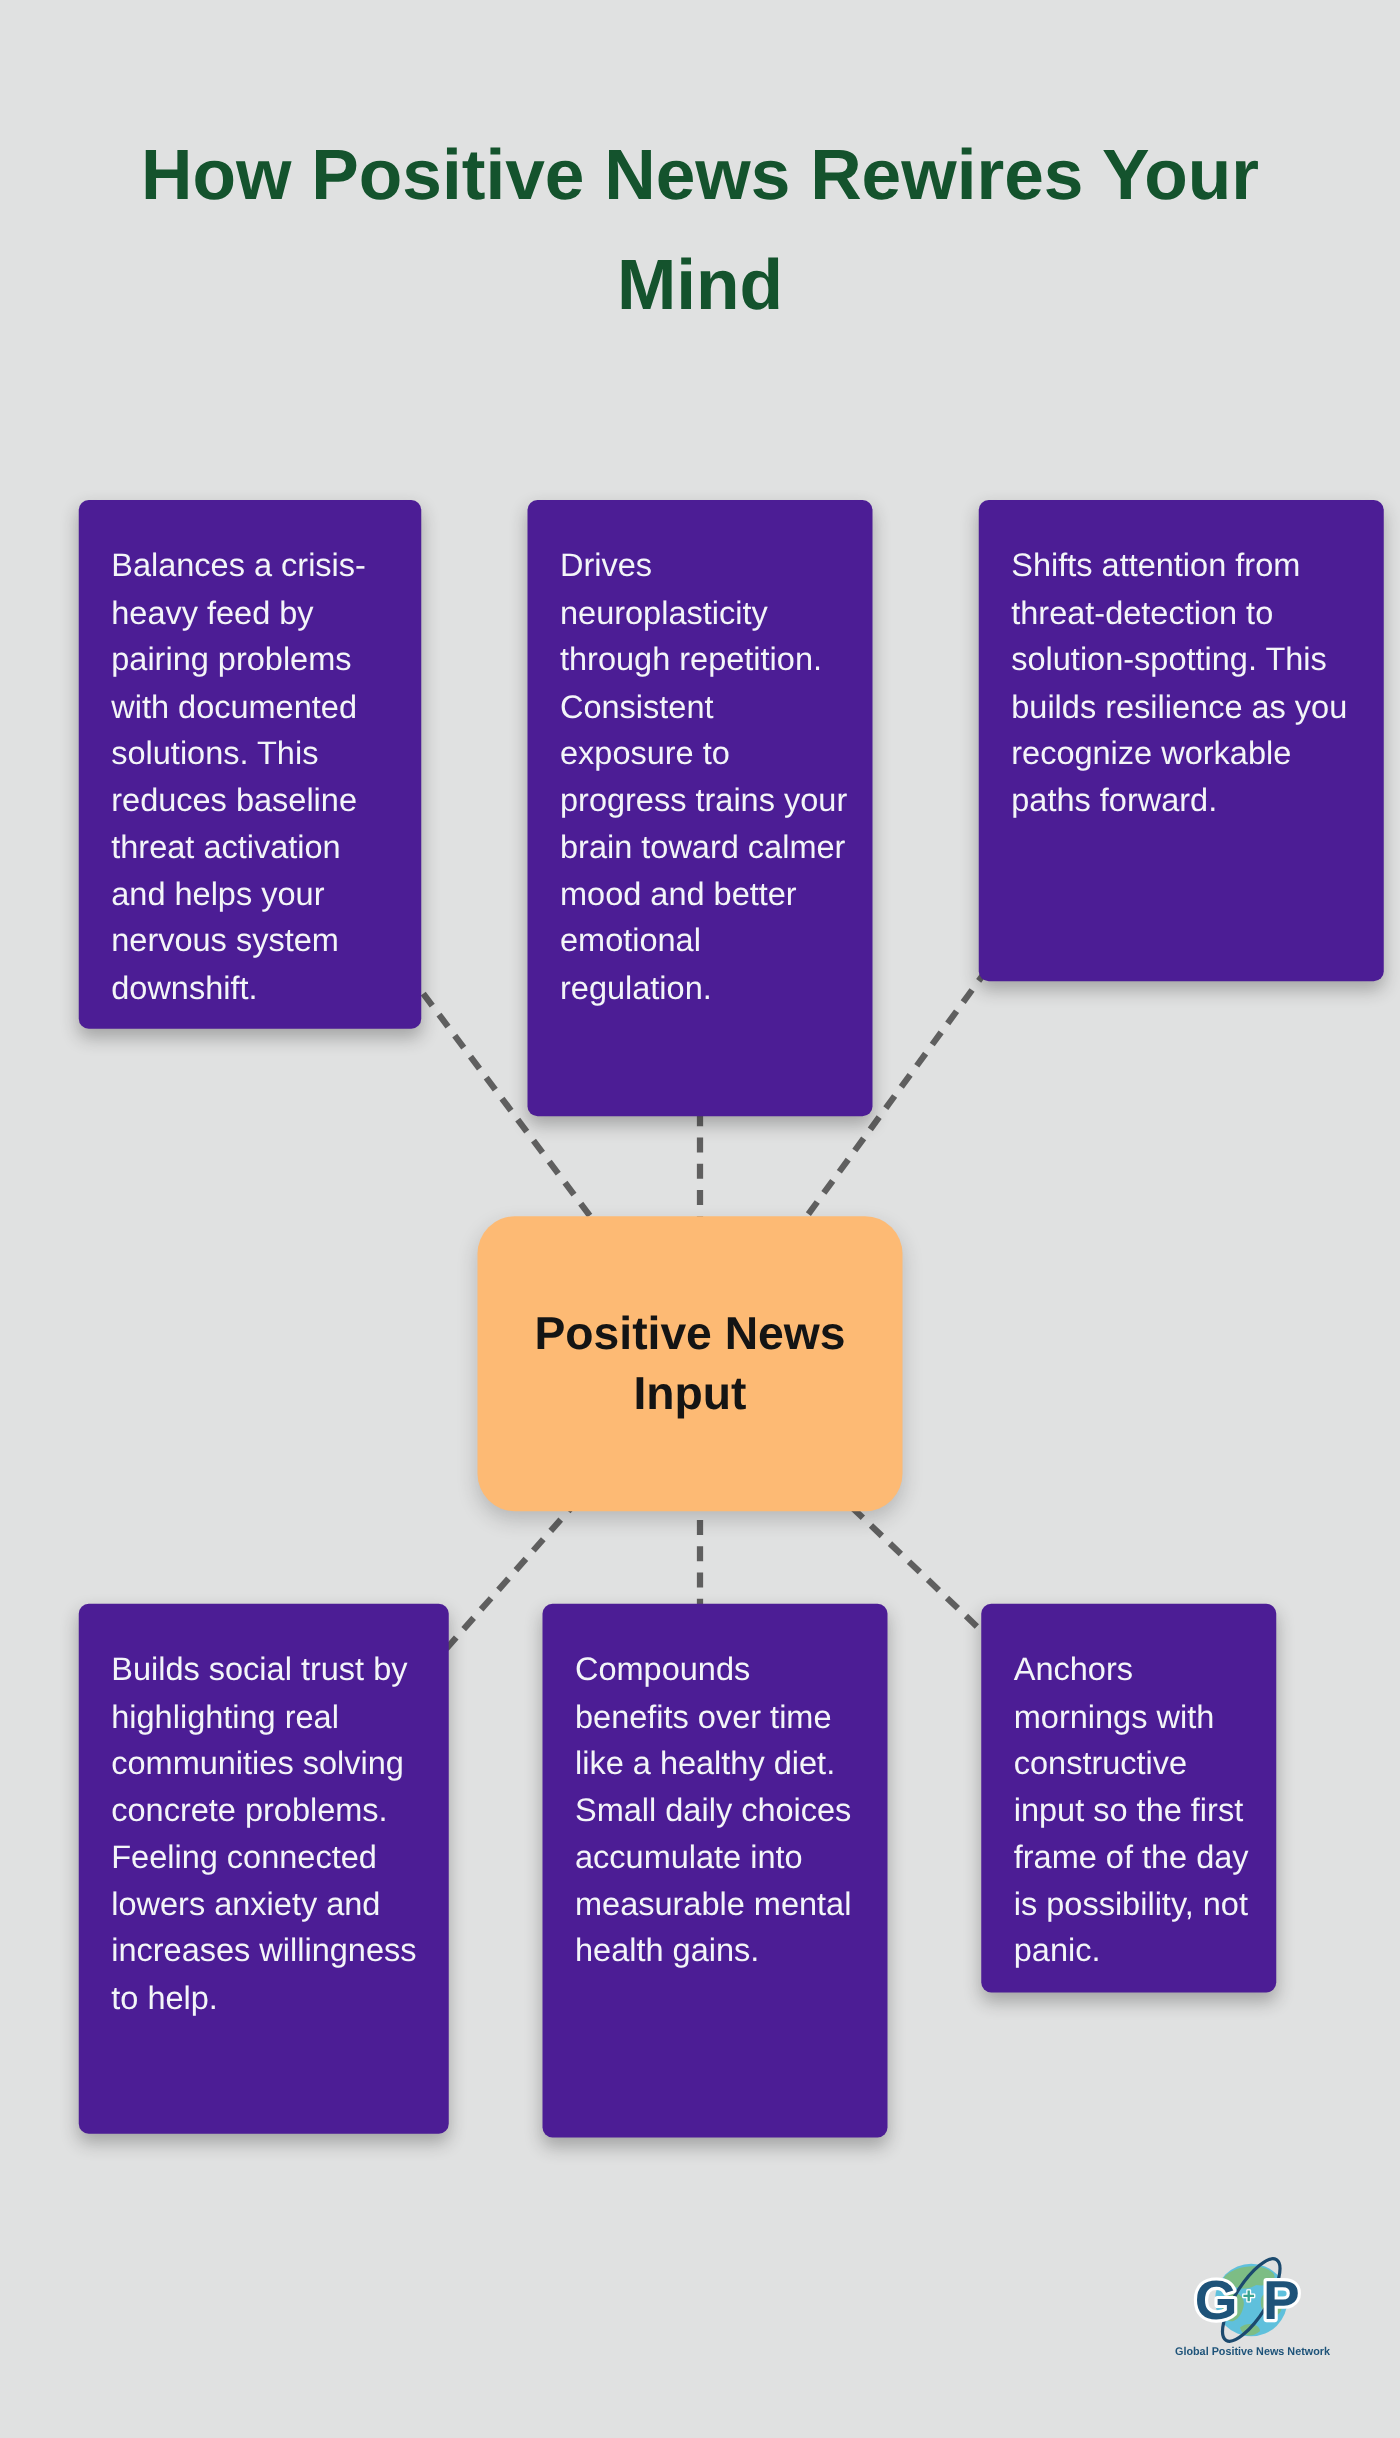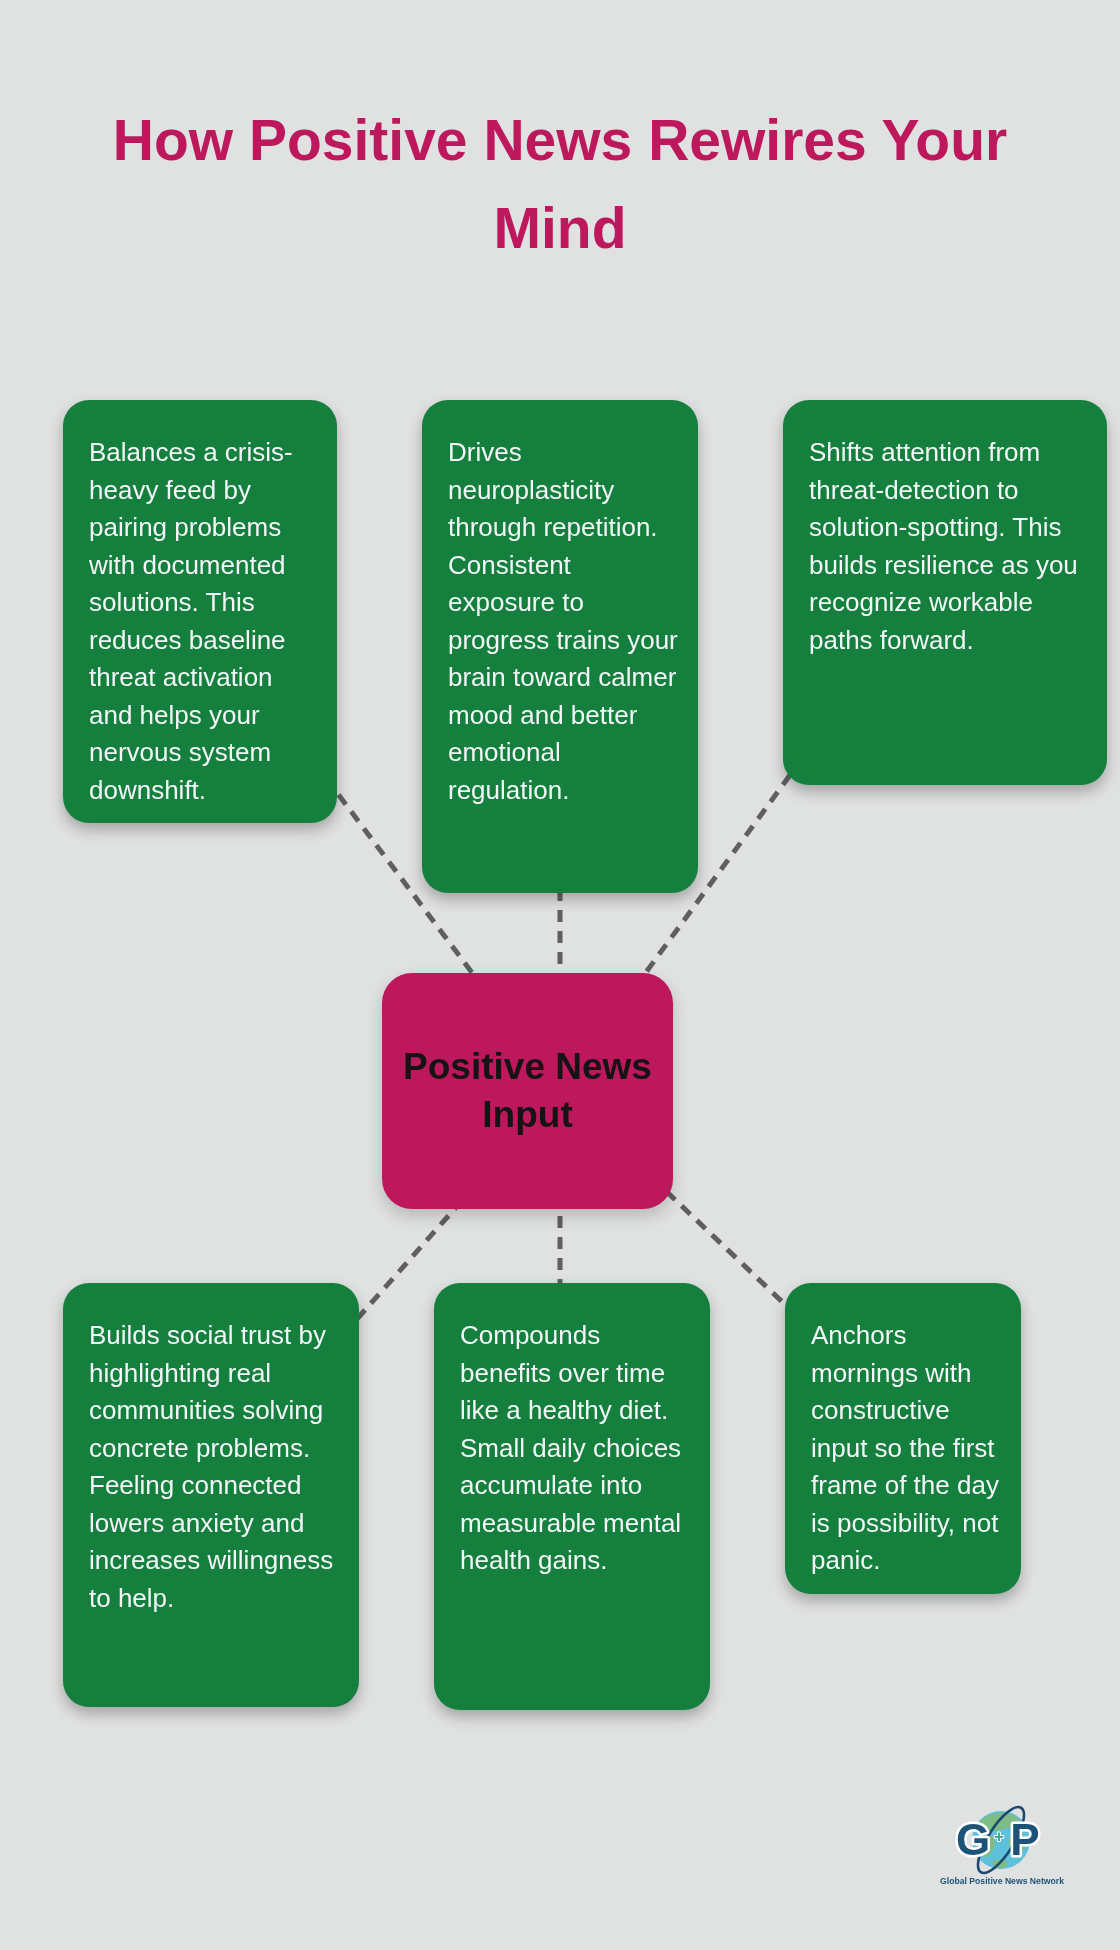--- a/index.html
+++ b/index.html
@@ -12,53 +12,53 @@
   }
   .title {
     position: absolute;
     top: 96px; left: 0;
     width: 100%;
     margin: 0;
     text-align: center;
     font-size: 57px;
     font-weight: 700;
     line-height: 88px;
-    color: #be185d;
+    color: #14532d;
   }
   .title span { display: inline-block; max-width: 900px; }
   .connectors {
     position: absolute;
     left: 0; top: 0;
     width: 1120px; height: 1950px;
     z-index: 1;
   }
   .card {
     position: absolute;
     z-index: 2;
     box-sizing: border-box;
-    background: #15803d;
-    border-radius: 26px;
+    background: #4c1d95;
+    border-radius: 8px;
     color: #f3f5f8;
     font-size: 26px;
     line-height: 37.5px;
     padding: 34px 20px 14px 26px;
     box-shadow: 0 7px 14px rgba(40,40,40,0.32);
   }
   .card.tl { left: 63px;  top: 400px;  width: 274px; min-height: 420px; }
   .card.tm { left: 422px; top: 400px;  width: 276px; min-height: 493px; }
   .card.tr { left: 783px; top: 400px;  width: 324px; min-height: 385px; }
   .card.bl { left: 63px;  top: 1283px; width: 296px; min-height: 424px; }
   .card.bm { left: 422px; top: 1283px; width: 276px; min-height: 427px; margin-left: 12px; }
   .card.br { left: 785px; top: 1283px; width: 236px; min-height: 307px; }
   .center-node {
     position: absolute;
     z-index: 3;
     left: 382px; top: 973px;
-    width: 291px; height: 236px;
-    background: #be185d;
+    width: 340px; height: 236px;
+    background: #fdba74;
     border-radius: 30px;
     box-shadow: 0 7px 16px rgba(40,40,40,0.22);
     display: flex;
     align-items: center;
     justify-content: center;
     text-align: center;
     font-weight: 700;
     font-size: 37px;
     line-height: 48px;
     color: #141414;

